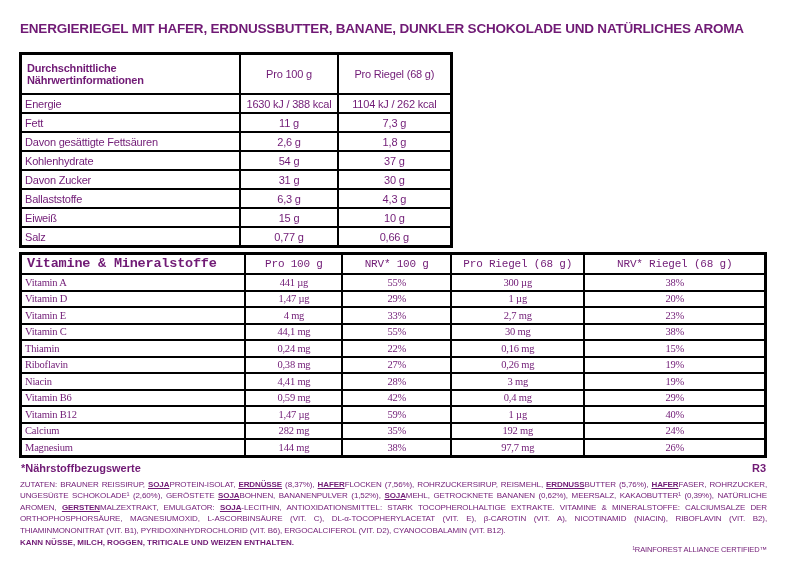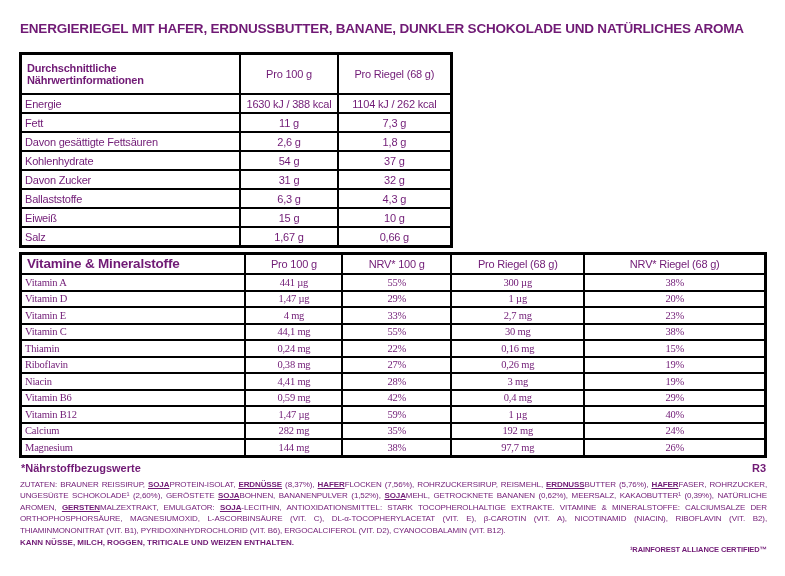--- a/index.html
+++ b/index.html
@@ -41,21 +41,21 @@
   }
   thead th:first-child{
     text-align:left;
     font-weight:bold;
     padding-left:5px;
     line-height:1.12;
     white-space:normal;
   }
   #t1 thead th{height:36px;}
   #t1 thead th:first-child{font-size:11px;}
-  #t2 thead th{height:16px;}
+  #t2 thead th{height:16px;font-family:Liberation Mono, monospace;}
   #t2 thead th:first-child{font-size:13.5px;}
   #t1 tbody td{height:15px;}
   #t2 tbody td{height:12.5px;font-size:10.5px;font-family:Liberation Serif, serif;}
   td:first-child{text-align:left;padding-left:3px;}
   td:not(:first-child){text-align:center;}
   tr.sub td{border-top-width:1px;}
   tr.sub td:first-child{}
   
   #t1 col:nth-child(1){width:51%;}
   #t1 col:nth-child(2){width:22.6%;}
@@ -81,21 +81,21 @@
   .allergen-note{
     margin:1px 0 0 1px;
     font-size:8px;
     font-weight:bold;
     line-height:1.45;
   }
   .cert{
     position:absolute;
     right:18px;bottom:22px;
     font-size:7.5px;
-    font-weight:bold;
+    font-weight:normal;
     letter-spacing:-0.1px;
   }
 </style>
 </head>
 <body>
 
 <div class="page">
 
   <div class="title">ENERGIERIEGEL MIT HAFER, ERDNUSSBUTTER, BANANE, DUNKLER SCHOKOLADE UND NATÜRLICHES AROMA</div>
 
@@ -129,35 +129,35 @@
           <td>1,8 g</td>
         </tr>
         <tr>
           <td>Kohlenhydrate</td>
           <td>54 g</td>
           <td>37 g</td>
         </tr>
         <tr class="sub">
           <td>Davon Zucker</td>
           <td>31 g</td>
-          <td>32 g</td>
+          <td>30 g</td>
         </tr>
         <tr>
           <td>Ballaststoffe</td>
           <td>6,3 g</td>
           <td>4,3 g</td>
         </tr>
         <tr>
           <td>Eiweiß</td>
           <td>15 g</td>
           <td>10 g</td>
         </tr>
         <tr>
           <td>Salz</td>
-          <td>1,67 g</td>
+          <td>0,77 g</td>
           <td>0,66 g</td>
         </tr>
       </tbody>
   </table>
 
   <table id="t2">
     <colgroup>
         <col>
         <col>
         <col>

